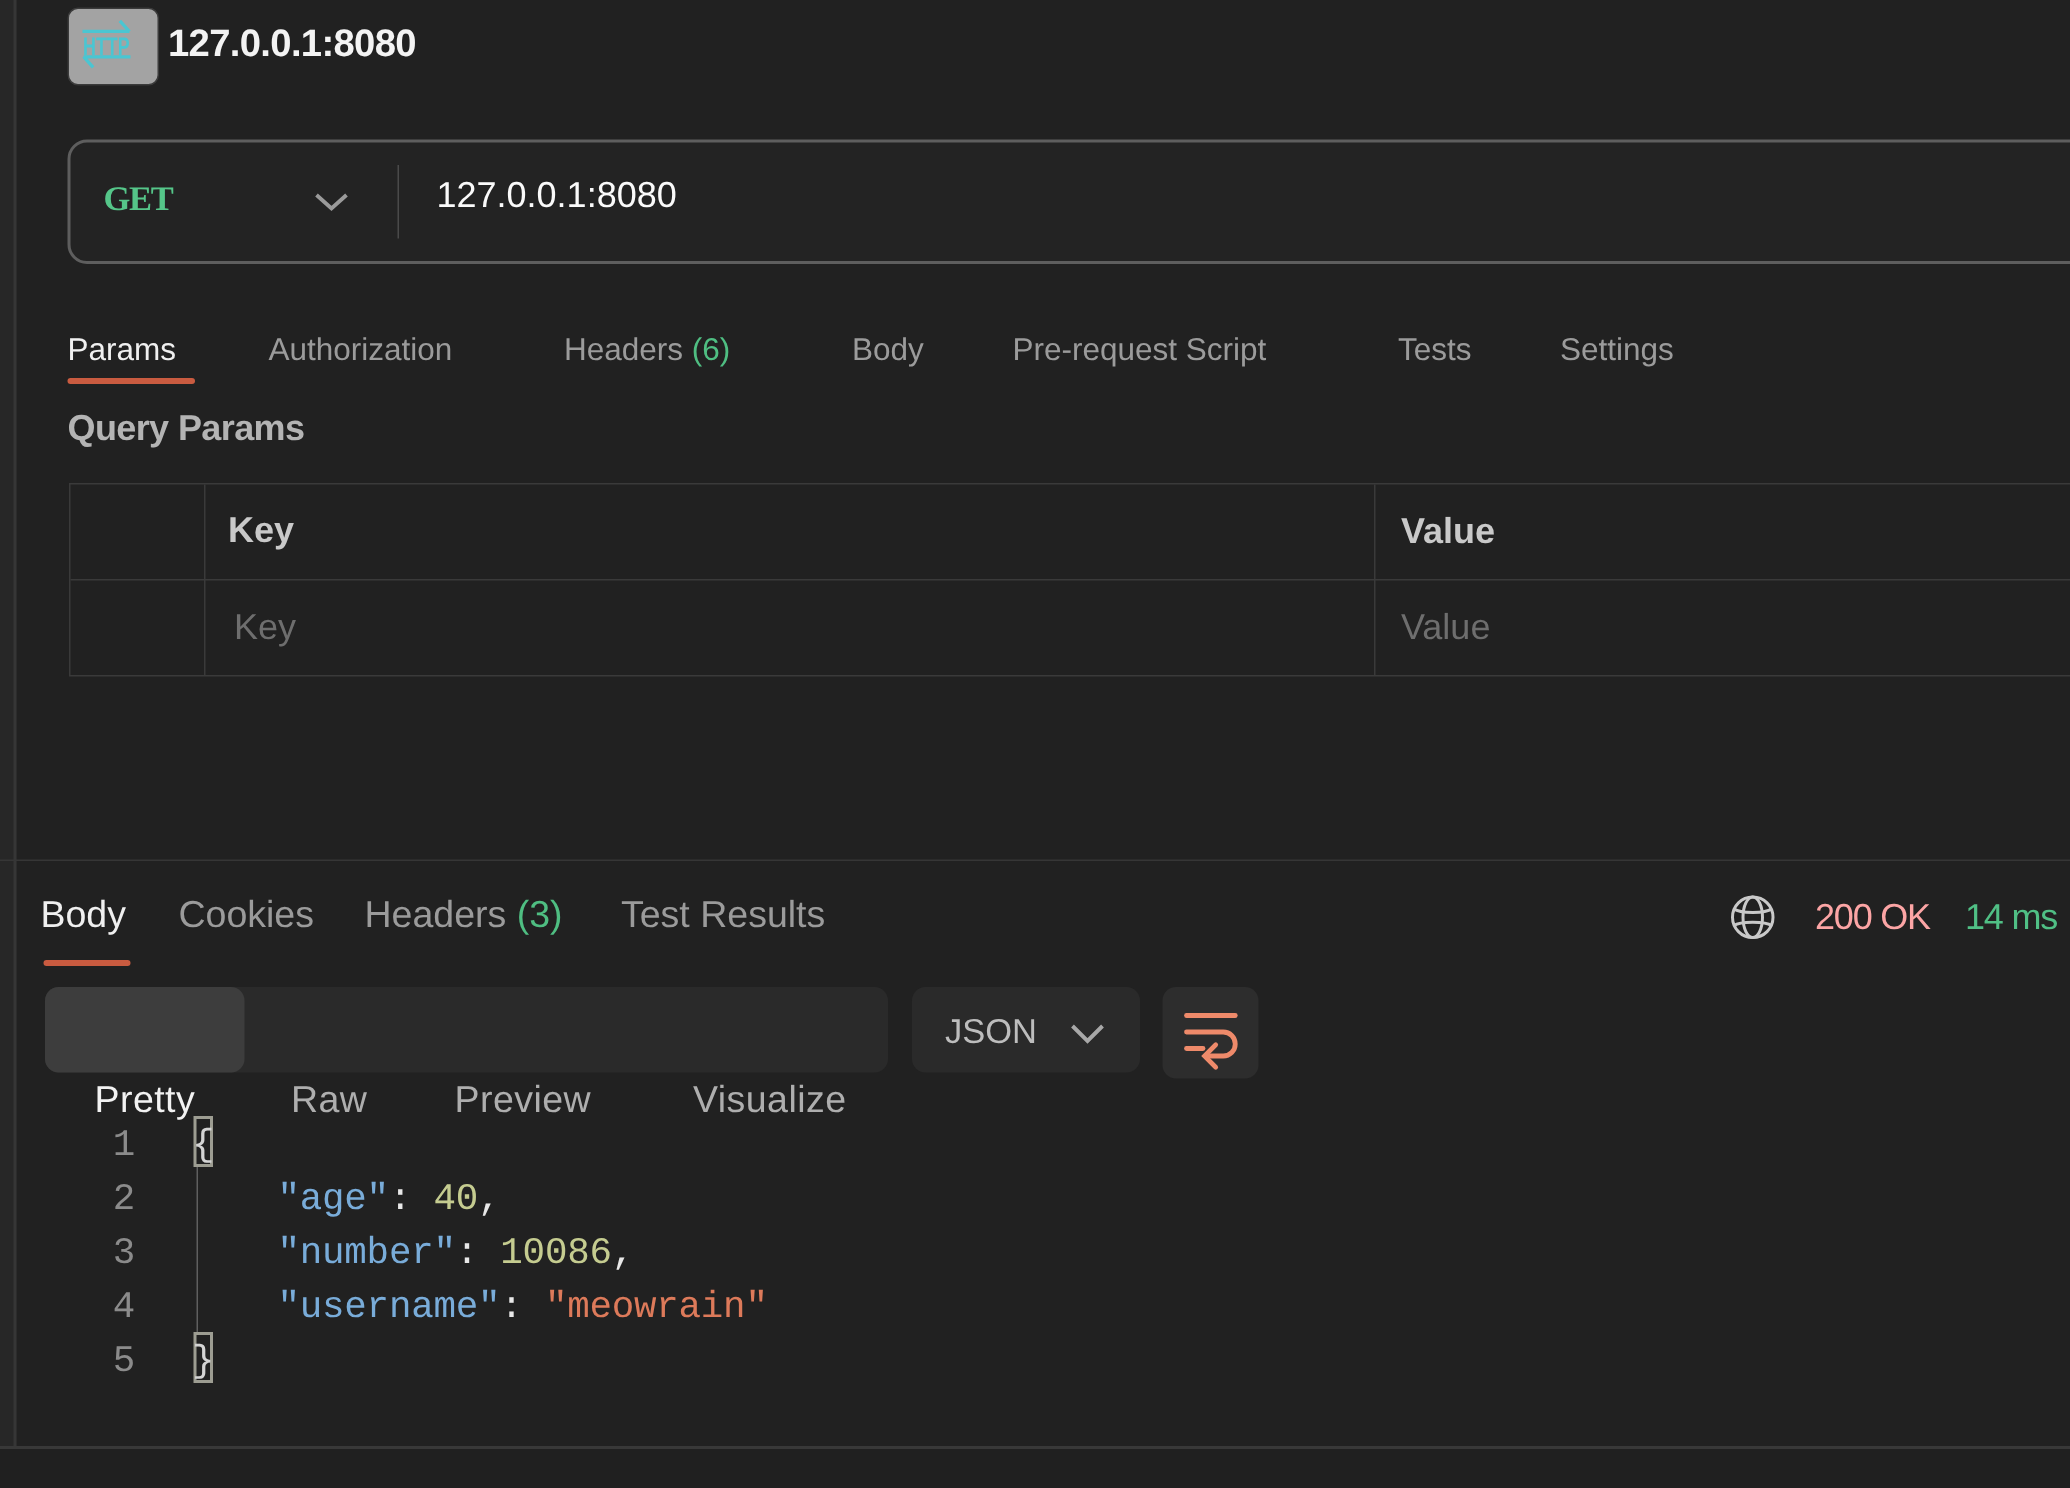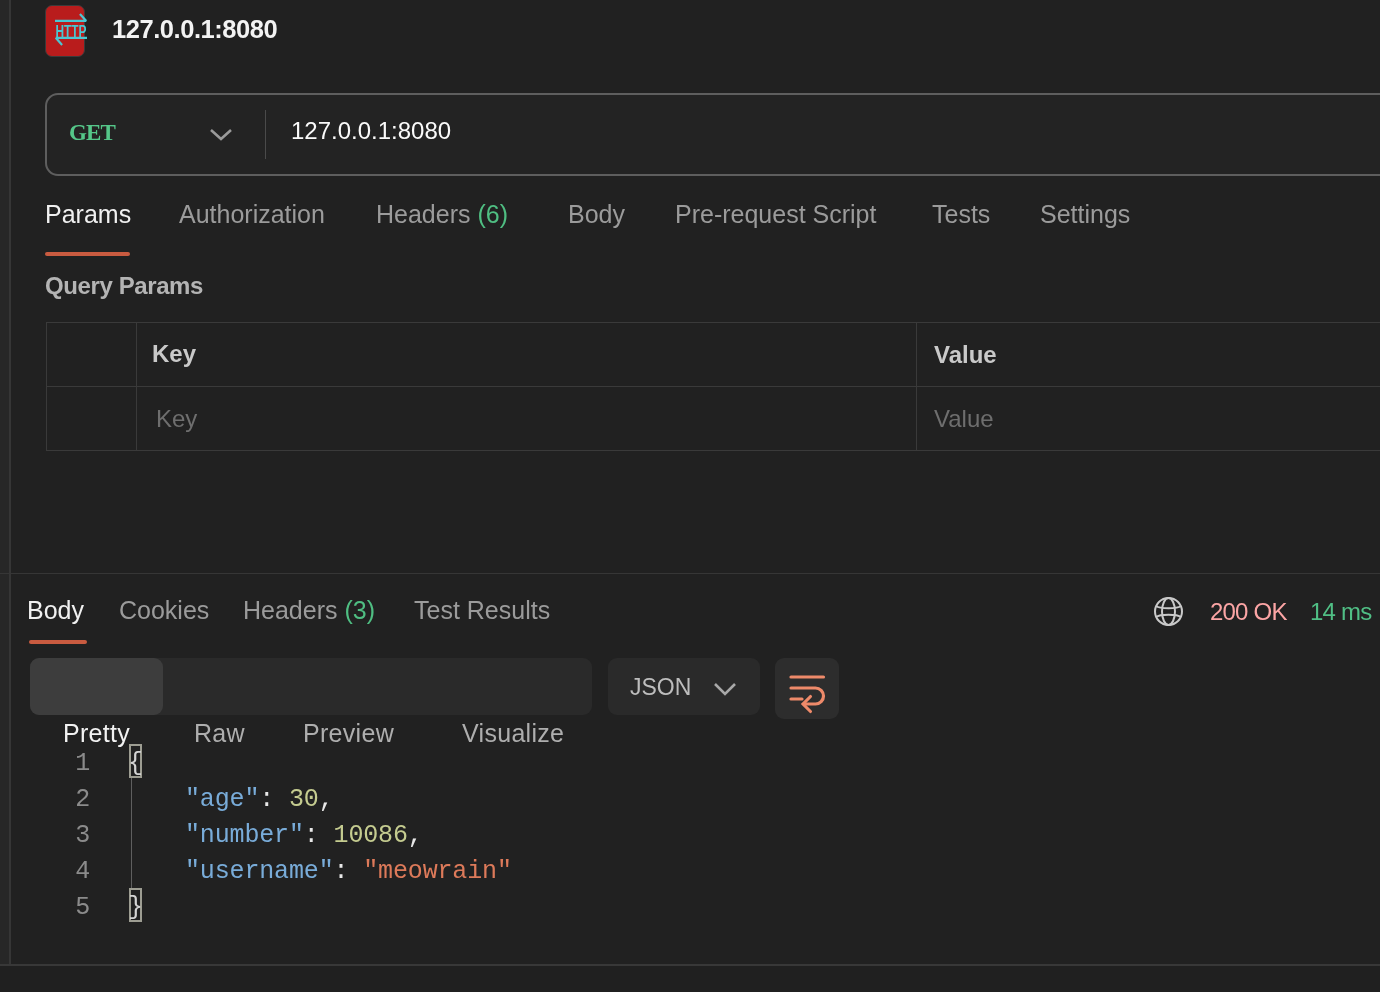--- a/index.html
+++ b/index.html
@@ -1,29 +1,29 @@
 <!DOCTYPE html>
 <html><head>
 <meta charset="utf-8">
 <style>
   * { margin:0; padding:0; box-sizing:border-box; }
   html,body { width:1380px; height:992px; overflow:hidden; }
   body { background:#212121; font-family:"Liberation Sans",sans-serif; position:relative; }
   .abs { position:absolute; }
   #gutter { left:0; top:0; width:11px; height:964px; background:#272727; border-right:2px solid #363636; }
   
-  #httpbtn { left:45px; top:5px; width:40px; height:52px; background:#b91c1c; border:1px solid #3b3b3b; border-radius:7px; }
+  #httpbtn { left:45px; top:5px; width:61px; height:52px; background:#a3a3a3; border:1px solid #3b3b3b; border-radius:7px; }
   #title { left:112px; top:15px; font-size:25.5px; font-weight:bold; color:#f3f3f3; letter-spacing:-0.45px; }
   
   #urlbar { left:45px; top:93px; width:1400px; height:83px; border:2px solid #5e5e5e; border-radius:13px; background:#232323; }
   #get { left:69px; top:120px; font-size:23px; font-weight:bold; color:#55c689; letter-spacing:-0.9px;font-family:Liberation Serif, serif; }
   #urldiv { left:265px; top:110px; width:1px; height:49px; background:#4a4a4a; }
   #urltext { left:291px; top:117px; font-size:24px; color:#fafafa; }
   
-  .rtab { top:200px; font-size:25px; color:#9b9b9b; }
+  .rtab { top:222px; font-size:21px; color:#9b9b9b; }
   .green { color:#4fbe82; }
   #tab-underline { left:45px; top:252px; width:85px; height:4px; background:#c95b40; border-radius:2px; }
   #qp { left:45px; top:272px; font-size:24px; font-weight:bold; color:#b4b4b4; letter-spacing:-0.4px;text-align:center; }
   
   #ptable { left:46px; top:322px; width:1400px; height:129px; border:1px solid #3a3a3a; }
   #ptable .hrow { position:absolute; left:0; top:63px; width:100%; height:1px; background:#3a3a3a; }
   #ptable .c1 { position:absolute; left:89px; top:0; width:1px; height:100%; background:#3a3a3a; }
   #ptable .c2 { position:absolute; left:869px; top:0; width:1px; height:100%; background:#3a3a3a; }
   .th { font-size:24px; font-weight:bold; color:#c9c9c9; }
   .ph { font-size:24px; color:#6e6e6e; }
@@ -134,18 +134,18 @@
 
 <div class="abs bracketbox" style="top:744px"></div>
 <div class="abs bracketbox" style="top:888px"></div>
 <div id="guide" class="abs"></div>
 <div class="abs ln" style="left:0;top:746px">1</div>
 <div class="abs ln" style="left:0;top:782px">2</div>
 <div class="abs ln" style="left:0;top:818px">3</div>
 <div class="abs ln" style="left:0;top:854px">4</div>
 <div class="abs ln" style="left:0;top:890px">5</div>
 <div class="abs code b" style="left:128px;top:746px">{</div>
-<div class="abs code" style="left:185px;top:782px"><span class="k">"age"</span>: <span class="n">30</span>,</div>
+<div class="abs code" style="left:185px;top:782px"><span class="k">"age"</span>: <span class="n">40</span>,</div>
 <div class="abs code" style="left:185px;top:818px"><span class="k">"number"</span>: <span class="n">10086</span>,</div>
 <div class="abs code" style="left:185px;top:854px"><span class="k">"username"</span>: <span class="s">"meowrain"</span></div>
 <div class="abs code b" style="left:128px;top:890px">}</div>
 
 <div id="bottombar" class="abs"></div>
 
 </body></html>

